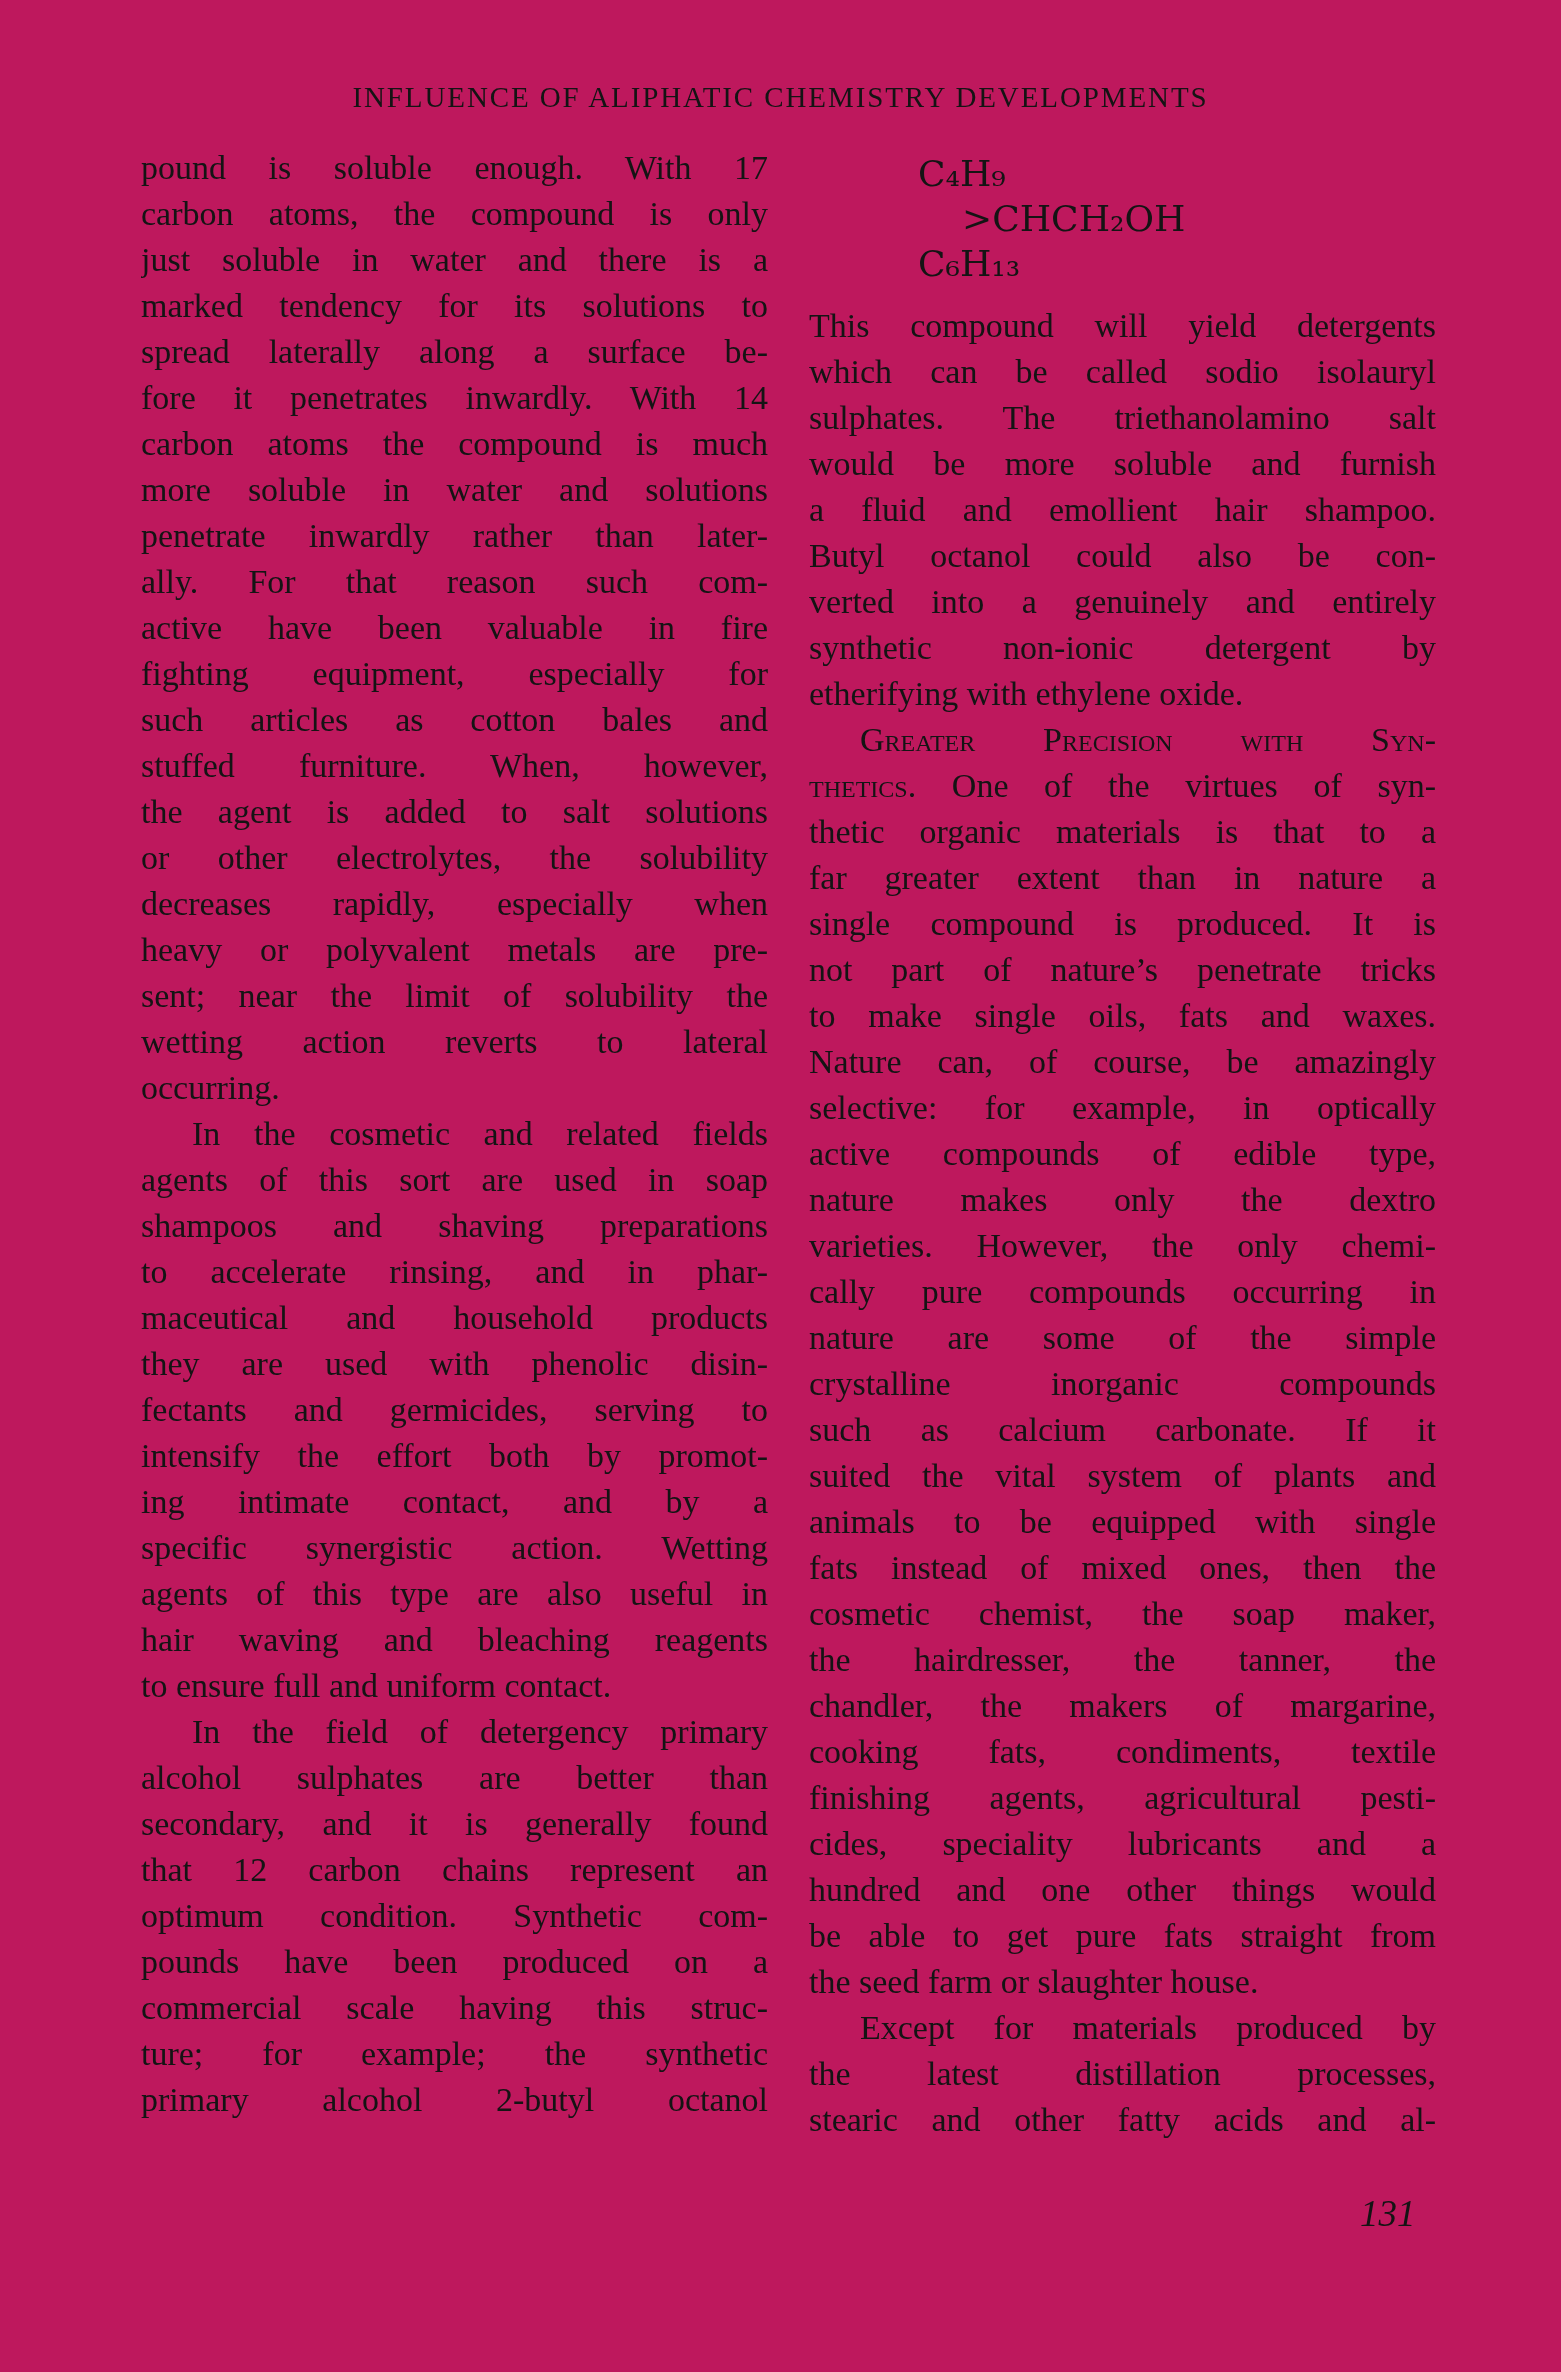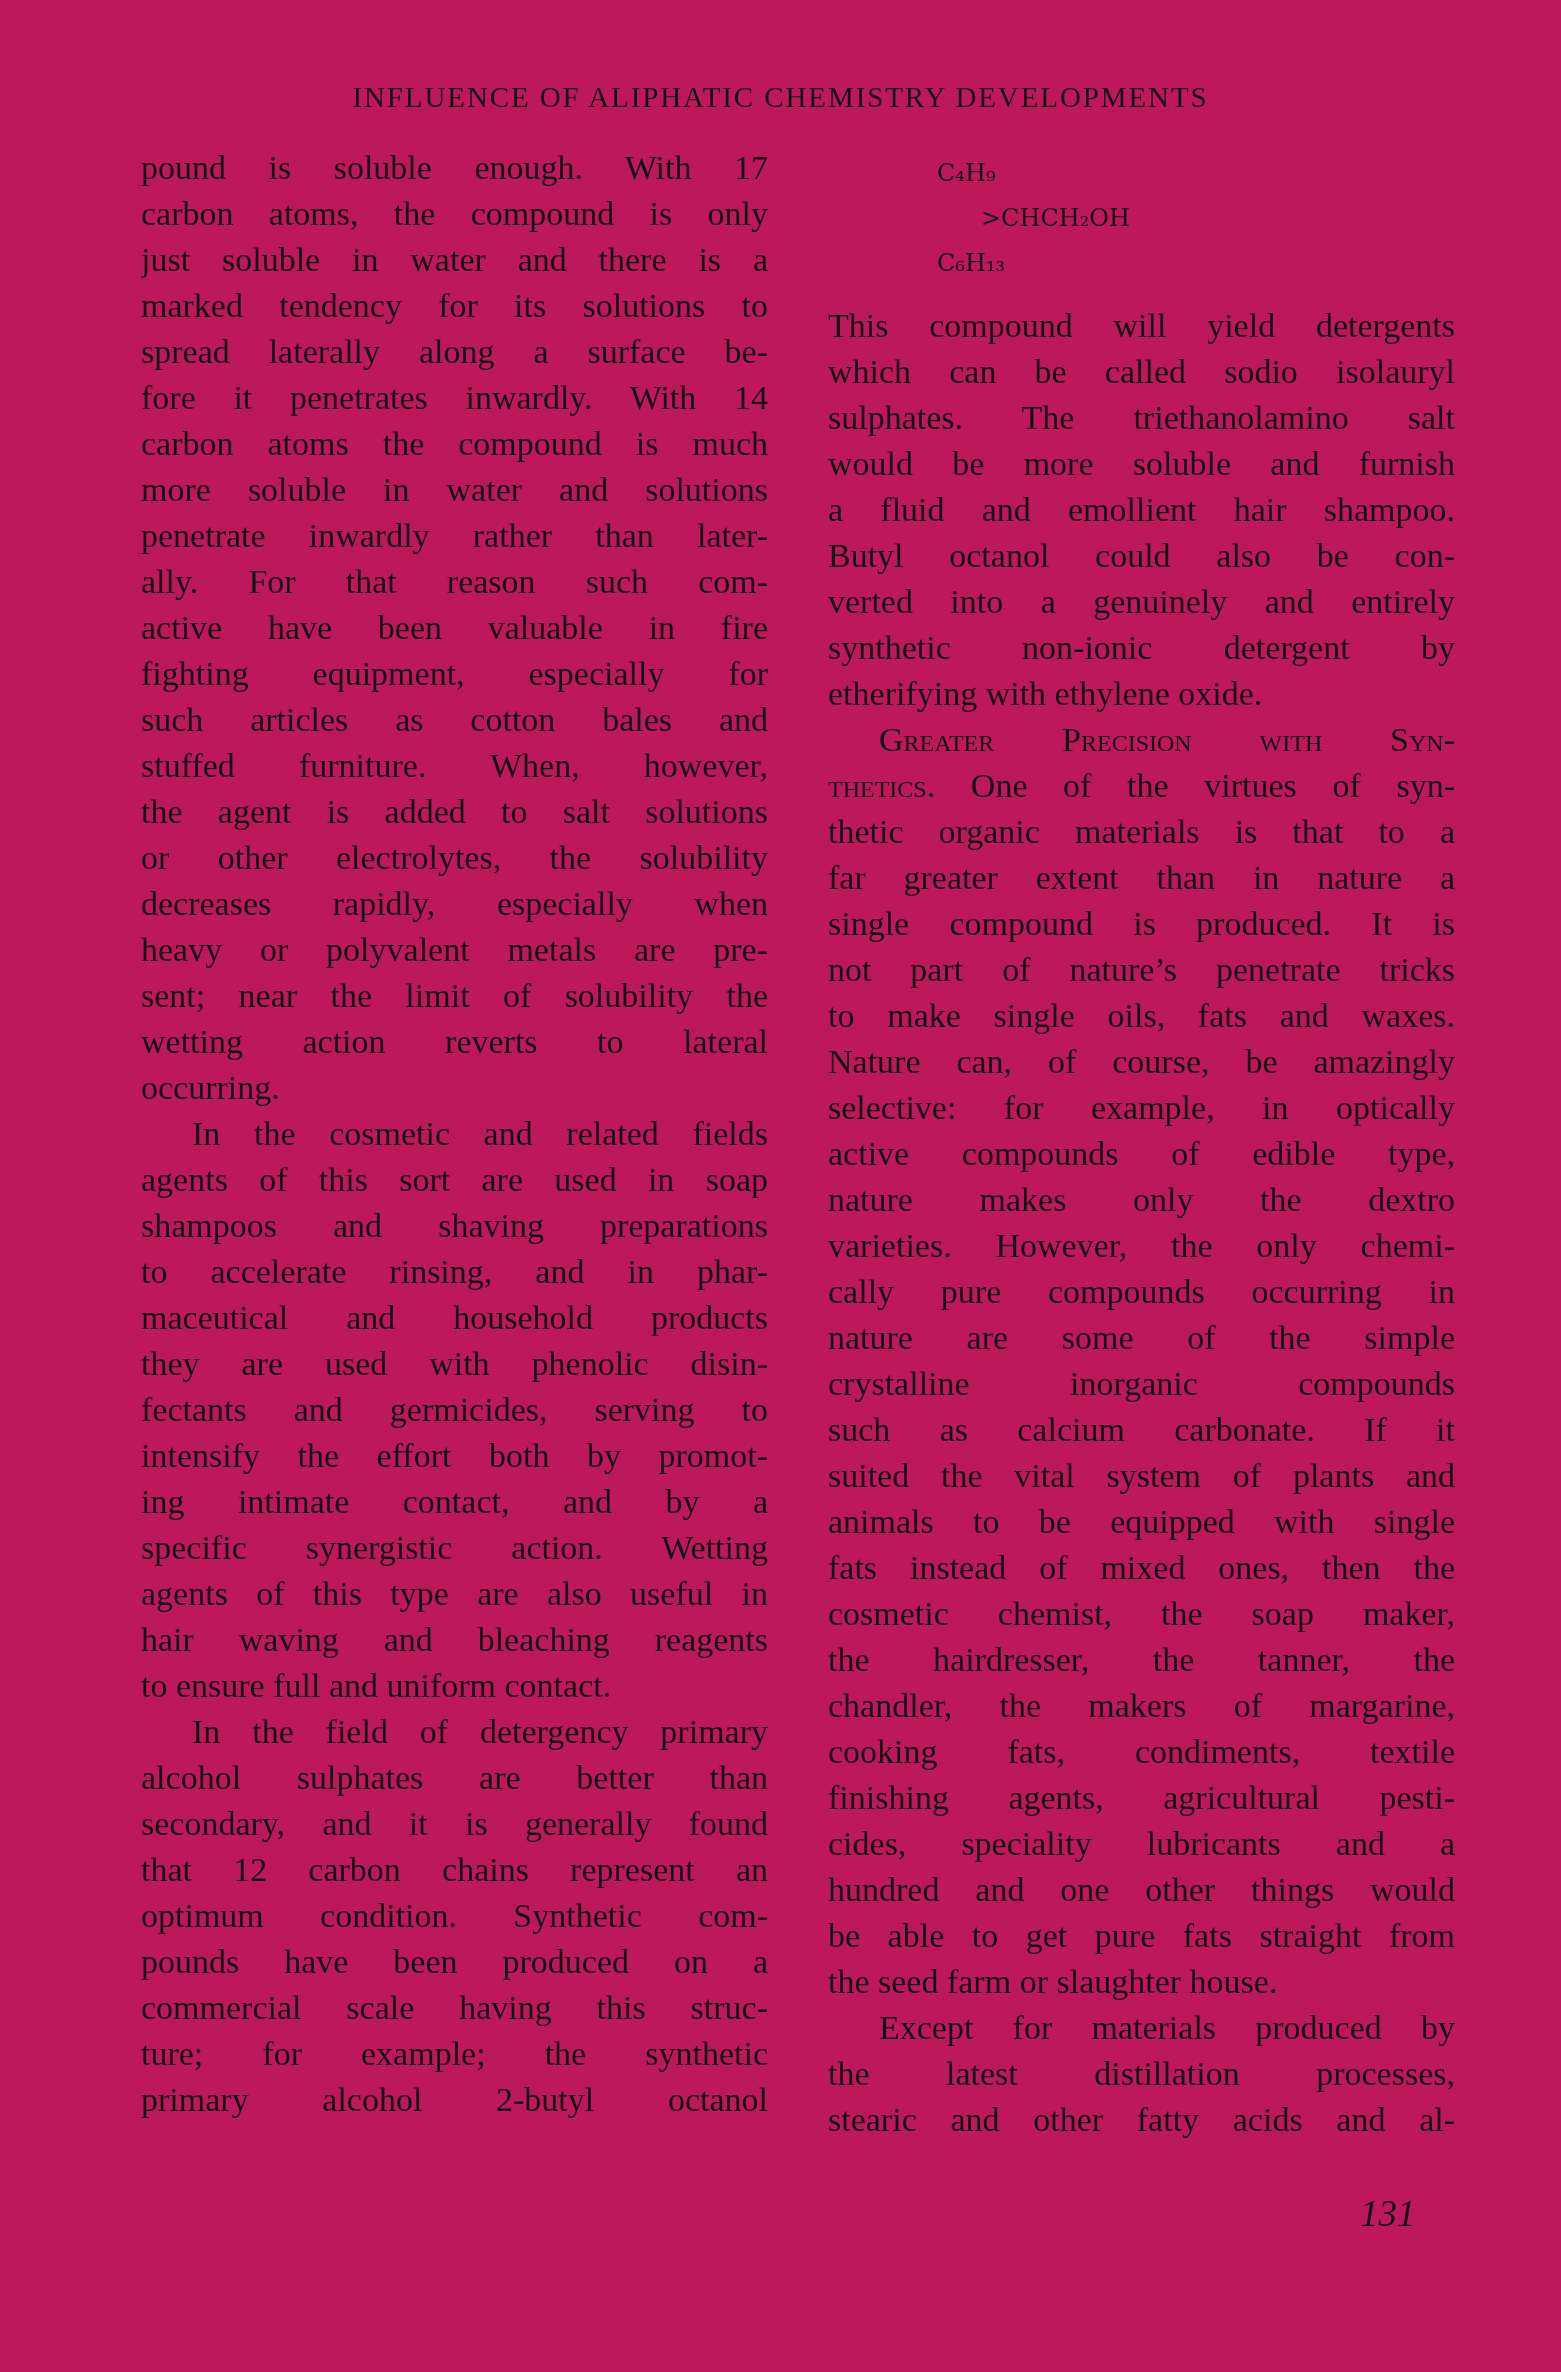--- a/index.html
+++ b/index.html
@@ -24,39 +24,39 @@
     text-align: center;
     font-size: 29px;
     letter-spacing: 1.9px;
     white-space: nowrap;
   }
   .cols {
     position: absolute;
     top: 145px;
     left: 141px;
     display: flex;
-    gap: 60px;
+    gap: 41px;
   }
   .col { width: 627px; }
   .line {
     font-size: 34px;
     line-height: 46px;
     text-align: justify;
     overflow: hidden;
     white-space: normal;
   }
   .line.j { text-align-last: justify; }
   .line.ind { text-indent: 51px; }
   .sc { font-variant: small-caps; }
   .formula {
     font-family: "DejaVu Serif", serif;
     margin: 5.6px 0 17px 0;
   }
   .formula div {
-    font-size: 24px;
+    font-size: 36px;
     line-height: 45px;
     text-align: left;
   }
   .formula .f1, .formula .f3 { padding-left: 109px; }
   .formula .f2 { padding-left: 153px; }
   .pagenum {
     position: absolute;
     left: 1360px;
     top: 2192px;
     font-size: 37px;

